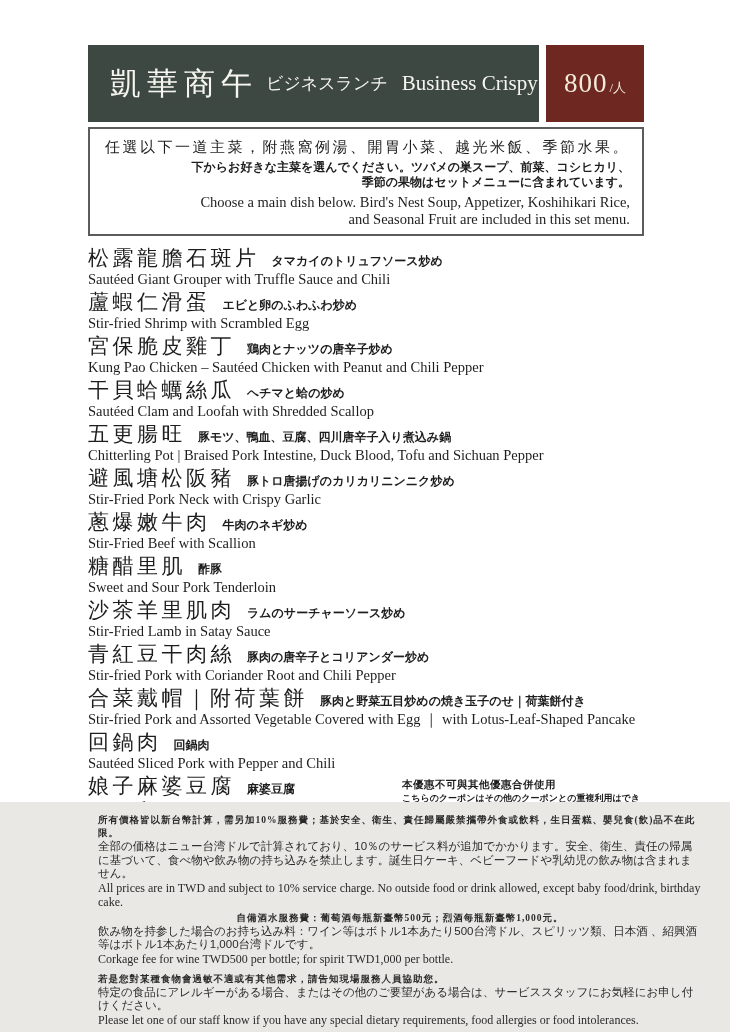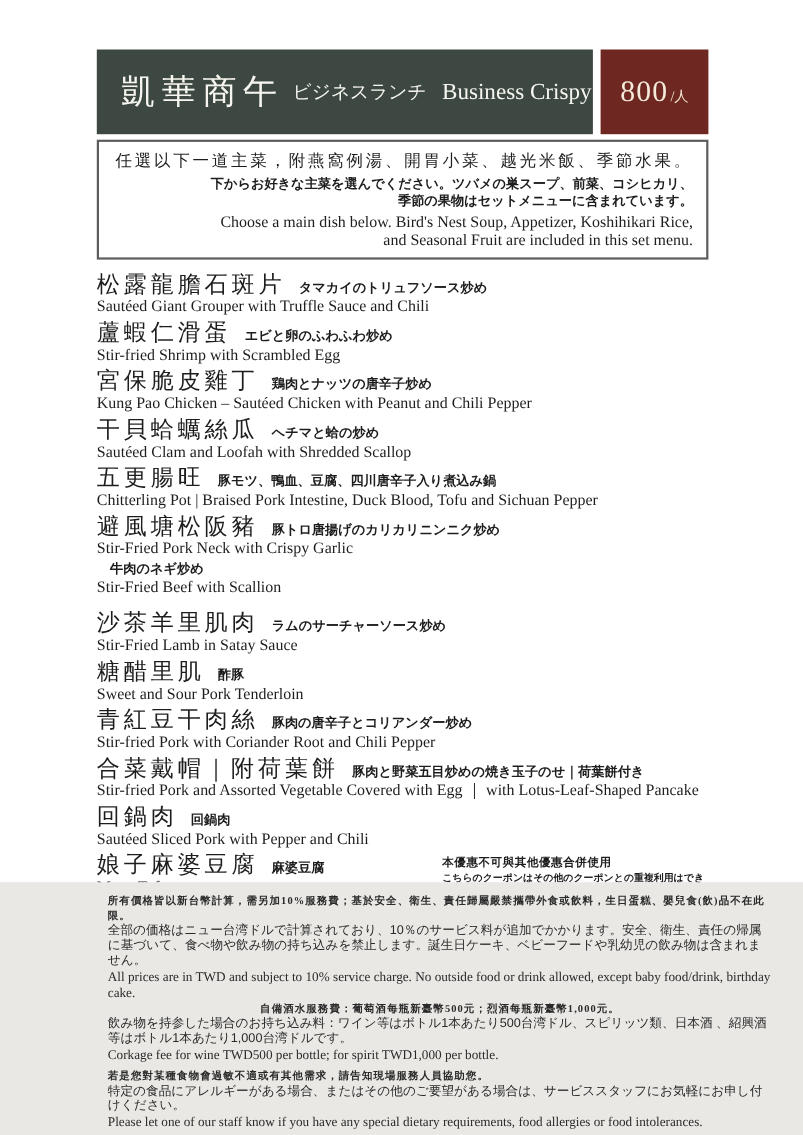--- a/index.html
+++ b/index.html
@@ -141,39 +141,40 @@
       <div class="item">
         <div class="item-title">
           <span class="item-zh">避風塘松阪豬</span>
           <span class="item-ja">豚トロ唐揚げのカリカリニンニク炒め</span>
         </div>
         <div class="item-en">Stir-Fried Pork Neck with Crispy Garlic</div>
       </div>
 
       <div class="item">
         <div class="item-title">
+          <span class="item-zh">蔥爆嫩牛肉</span>
           <span class="item-ja">牛肉のネギ炒め</span>
         </div>
         <div class="item-en">Stir-Fried Beef with Scallion</div>
+      </div>
+
+      <div class="item">
+        <div class="item-title">
+          <span class="item-zh">糖醋里肌</span>
+          <span class="item-ja">酢豚</span>
+        </div>
+        <div class="item-en">Sweet and Sour Pork Tenderloin</div>
       </div>
 
       <div class="item">
         <div class="item-title">
           <span class="item-zh">沙茶羊里肌肉</span>
           <span class="item-ja">ラムのサーチャーソース炒め</span>
         </div>
         <div class="item-en">Stir-Fried Lamb in Satay Sauce</div>
-      </div>
-
-      <div class="item">
-        <div class="item-title">
-          <span class="item-zh">糖醋里肌</span>
-          <span class="item-ja">酢豚</span>
-        </div>
-        <div class="item-en">Sweet and Sour Pork Tenderloin</div>
       </div>
 
       <div class="item">
         <div class="item-title">
           <span class="item-zh">青紅豆干肉絲</span>
           <span class="item-ja">豚肉の唐辛子とコリアンダー炒め</span>
         </div>
         <div class="item-en">Stir-fried Pork with Coriander Root and Chili Pepper</div>
       </div>
 

